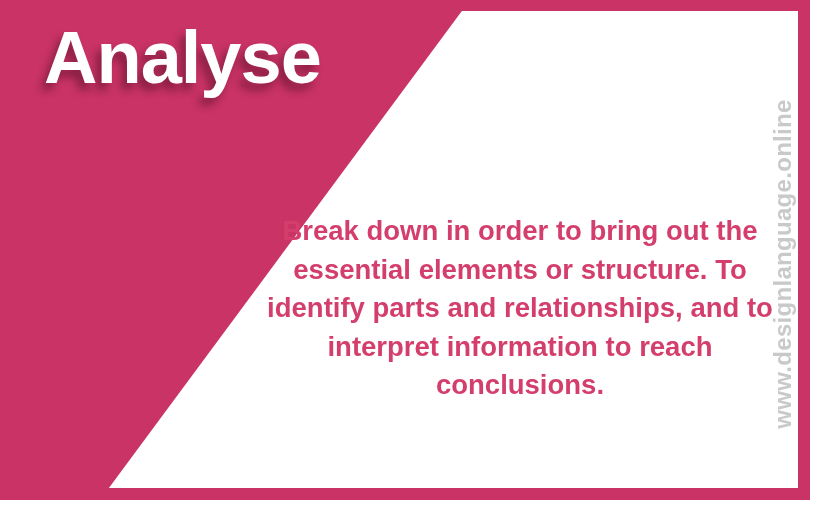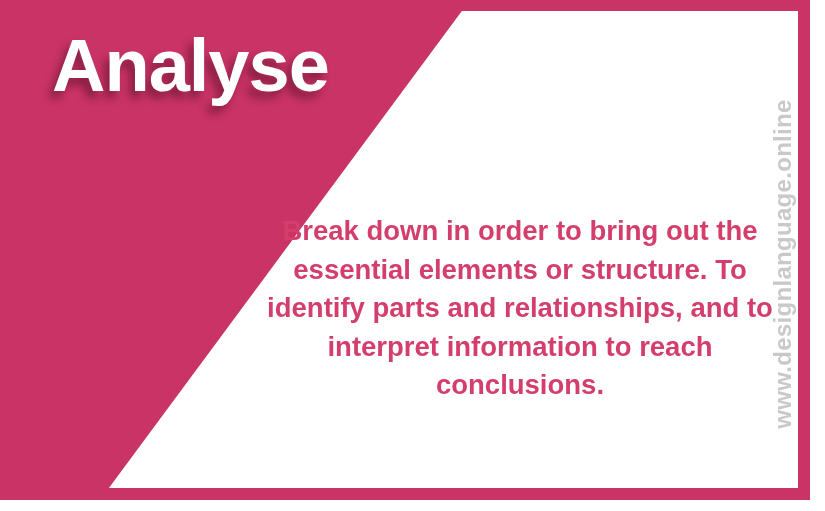--- a/index.html
+++ b/index.html
@@ -55,21 +55,21 @@
     background: var(--pink, #c93365);
     -webkit-clip-path: polygon(0 0, 470px 0, 100px 500px, 0 500px);
     clip-path: polygon(0 0, 470px 0, 100px 500px, 0 500px);
   }
 
   
   .title {
     position: absolute;
     left: 40px;
     top: 17px;
-    margin: 12px;
+    margin: 4px;
     font-size: 74px;
     line-height: 1;
     font-weight: bold;
     letter-spacing: -1px;
     color: #ffffff;
     text-shadow: -5px 7px 9px rgba(60, 8, 26, 0.48);
     white-space: nowrap;
   }
 
   

